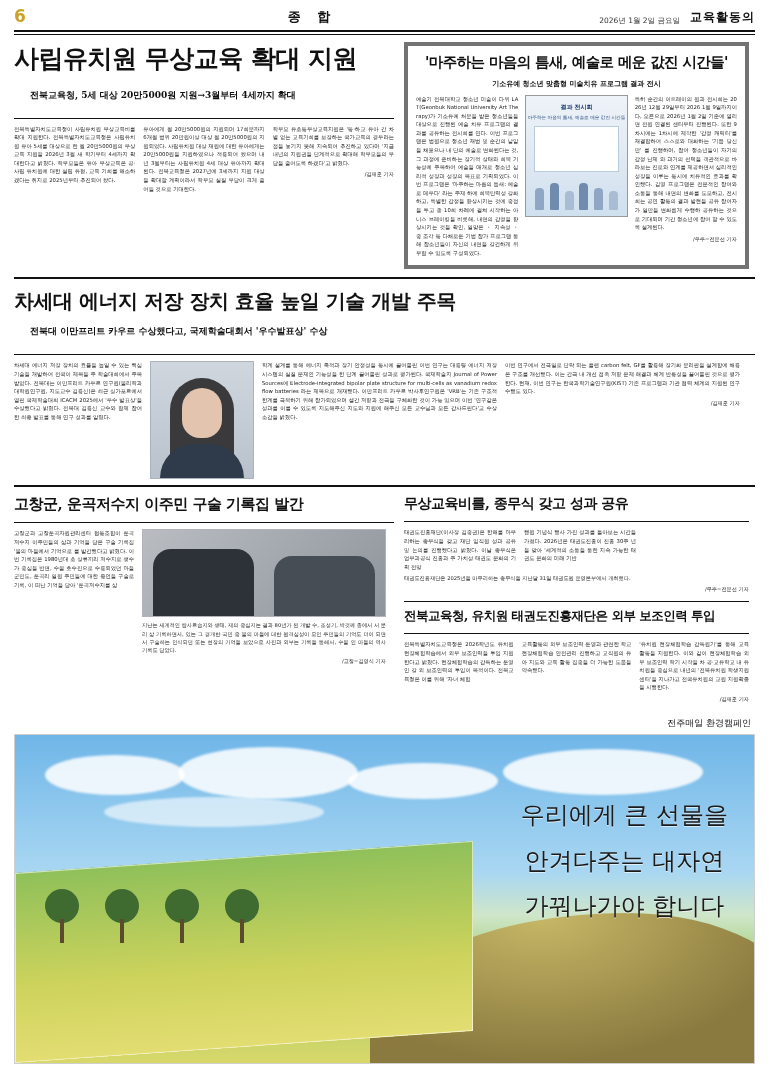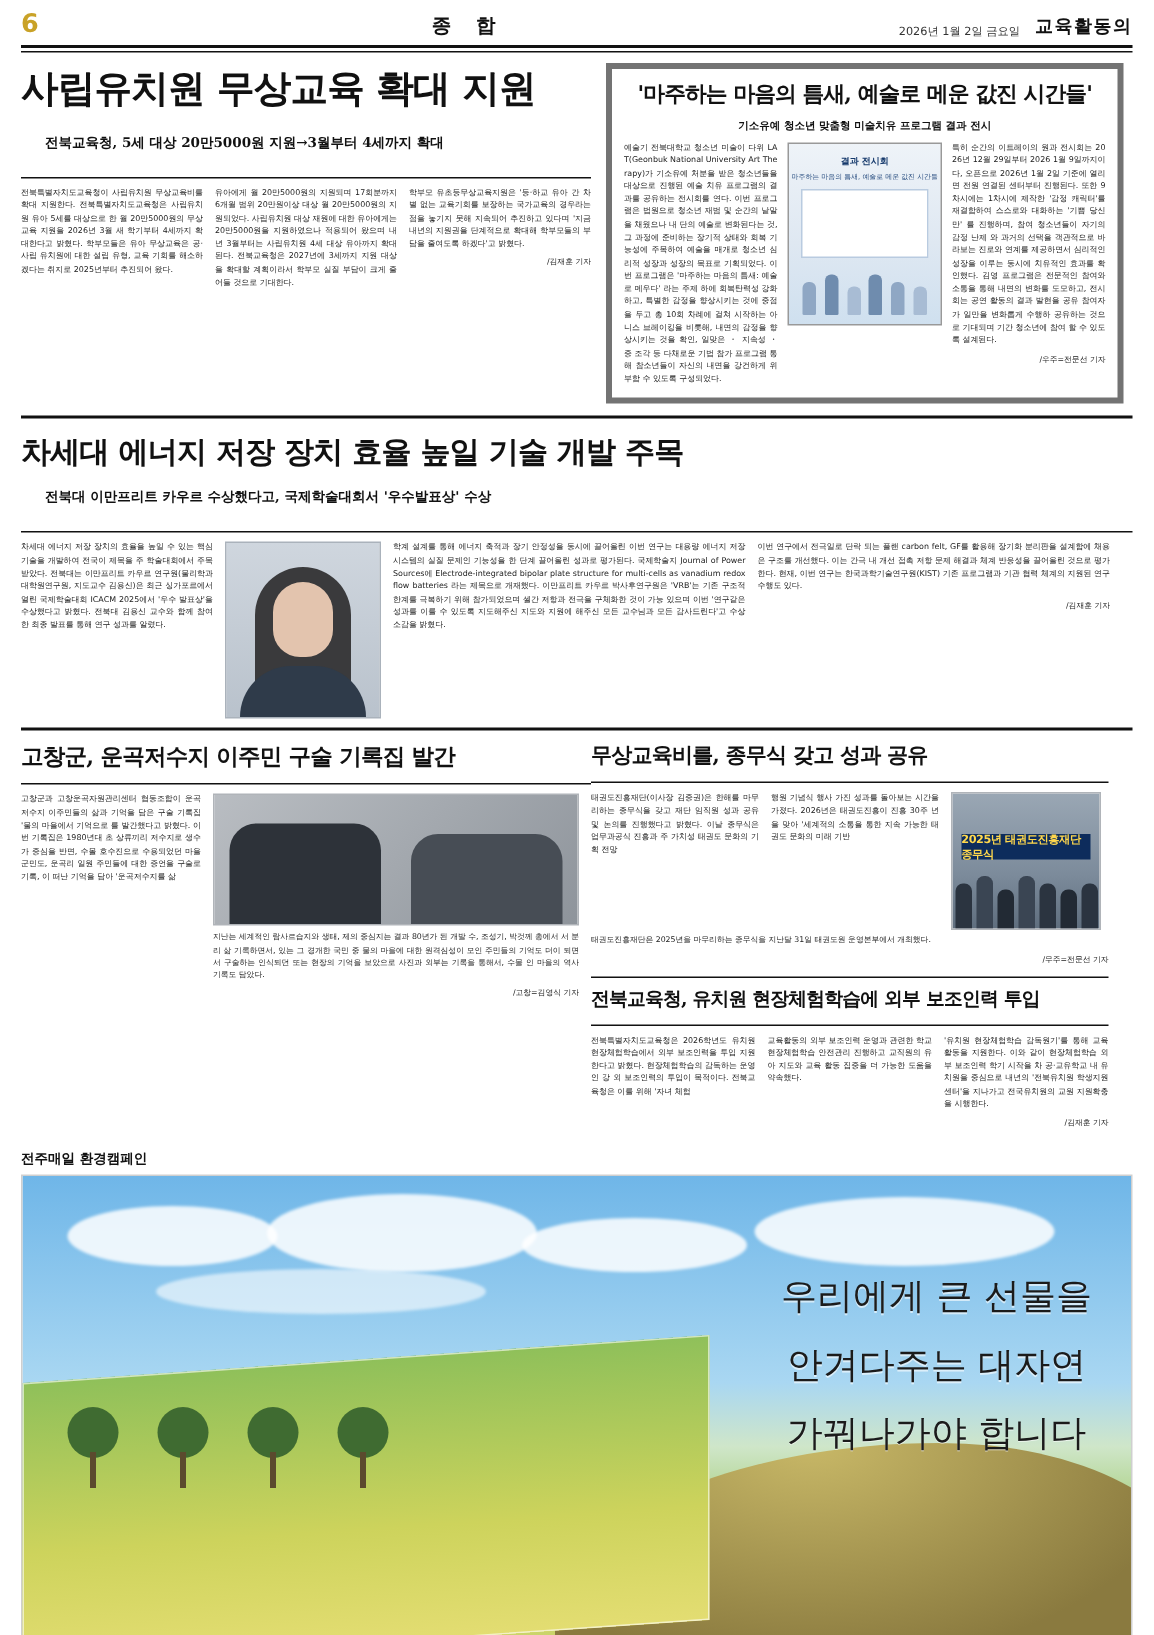--- a/index.html
+++ b/index.html
@@ -108,21 +108,21 @@
     top: 26px; width: 40px; height: 50px; border-radius: 20px 20px 18px 18px;
     background: #e3c4ae;
   }
   .portrait .body {
     position: absolute; left: 50%; transform: translateX(-50%);
     bottom: 0; width: 84px; height: 34px; border-radius: 40px 40px 0 0;
     background: #2f3b4a;
   }
 
   
-  .row3 { display: flex; gap: 0; padding-top: 8px; }
+  .row3 { display: flex; gap: 10px; padding-top: 8px; }
   .row3-left { width: 380px; }
   .row3-right { width: 345px; }
   .photo {
     background: #cfd3d8; border: 1px solid #b0b4b9; position: relative; overflow: hidden;
   }
   .photo.group {
     background: linear-gradient(180deg,#9aa7b4 0%,#7c8b9b 60%,#5f6e7e 100%);
   }
   .photo.group .banner {
     position: absolute; left: 6%; right: 6%; top: 30%;
@@ -142,21 +142,21 @@
   .photo.interview .fig {
     position: absolute; bottom: 0; width: 42%; height: 78%;
     background: #2d3239; border-radius: 18px 18px 0 0;
   }
   .photo.interview .fig.a { left: 4%; }
   .photo.interview .fig.b { right: 4%; background: #474d55; height: 70%; }
 
   .row3-right .blk { margin-bottom: 8px; }
 
   
-  .ad-label { font-size: 9px; font-weight: bold; padding: 6px 4px 4px 0; }
+  .ad-label { text-align: right; font-size: 9px; font-weight: normal; padding: 6px 4px 4px 0; }
   .ad {
     position: relative; height: 330px; overflow: hidden;
     background: linear-gradient(180deg,#6fb6e8 0%,#a9d7f2 42%,#cfe6c9 55%,#9ec96b 72%,#d9d86a 100%);
     border: 1px solid #cfcfcf;
   }
   .ad .clouds {
     position: absolute; top: 8px; left: 0; right: 0; height: 110px;
   }
   .ad .cloud { position: absolute; background: rgba(255,255,255,.85); border-radius: 50%; filter: blur(1px); }
   .ad .hill {
@@ -321,45 +321,31 @@
       <div class="blk">
         <h1 class="headline" style="font-size:14px">무상교육비를, 종무식 갖고 성과 공유</h1>
         <div class="hr-dbl"></div>
         <div style="display:flex; gap:8px;">
           <div class="body-text" style="width:112px">태권도진흥재단(이사장 김중권)은 한해를 마무리하는 종무식을 갖고 재단 임직원 성과 공유 및 논의를 진행했다고 밝혔다.
 
 이날 종무식은 업무과공식 진흥과 주 가치성 태권도 문화의 기획 전망</div>
           <div class="body-text" style="width:112px">행원 기념식 행사 가진 성과를 돌아보는 시간을 가졌다.
 
 2026년은 태권도진흥이 진흥 30주 년을 맞아 '세계적의 소통을 통한 지속 가능한 태권도 문화의 미래 기반</div>
-          <div style="width:100px">
-            <div class="photo group" style="height:92px">
-              <div class="banner">2025년 태권도진흥재단 종무식</div>
-              <div class="crowd">
-                  <i></i>
-                  <i></i>
-                  <i></i>
-                  <i></i>
-                  <i></i>
-                  <i></i>
-                  <i></i>
-                </div>
-            </div>
-          </div>
         </div>
         <div style="display:flex; gap:8px; margin-top:3px;">
           <div class="caption" style="flex:1">태권도진흥재단은 2025년을 마무리하는 종무식을 지난달 31일 태권도원 운영본부에서 개최했다.</div>
         </div>
         <div class="byline">/무주=전문선 기자</div>
       </div>
 
       <div class="rule-thin"></div>
 
       <div class="blk" style="margin-top:6px">
-        <h1 class="headline" style="font-size:12.5px">전북교육청, 유치원 현장체험학습에 외부 보조인력 투입</h1>
+        <h1 class="headline" style="font-size:12.5px">전북교육청, 유치원 태권도진흥재단은 외부 보조인력 투입</h1>
         <div class="hr-dbl"></div>
         <div style="display:flex; gap:8px;">
           <div class="body-text" style="flex:1">전북특별자치도교육청은 2026학년도 유치원 현장체험학습에서 외부 보조인력을 투입 지원한다고 밝혔다.
 
 현장체험학습의 감독하는 운영인 강 외 보조인력의 투입이 목적이다.
 
 전북교육청은 이를 위해 '자녀 체험</div>
           <div class="body-text" style="flex:1">교육활동의 외부 보조인력 운영과 관련한 학교 현장체험학습 안전관리 진행하고 교직원의 유아 지도와 교육 활동 집중을 더 가능한 도움을 약속했다.</div>
           <div style="flex:1">
             <div class="body-text">'유치원 현장체험학습 감독원기'를 통해 교육활동을 지원한다.

